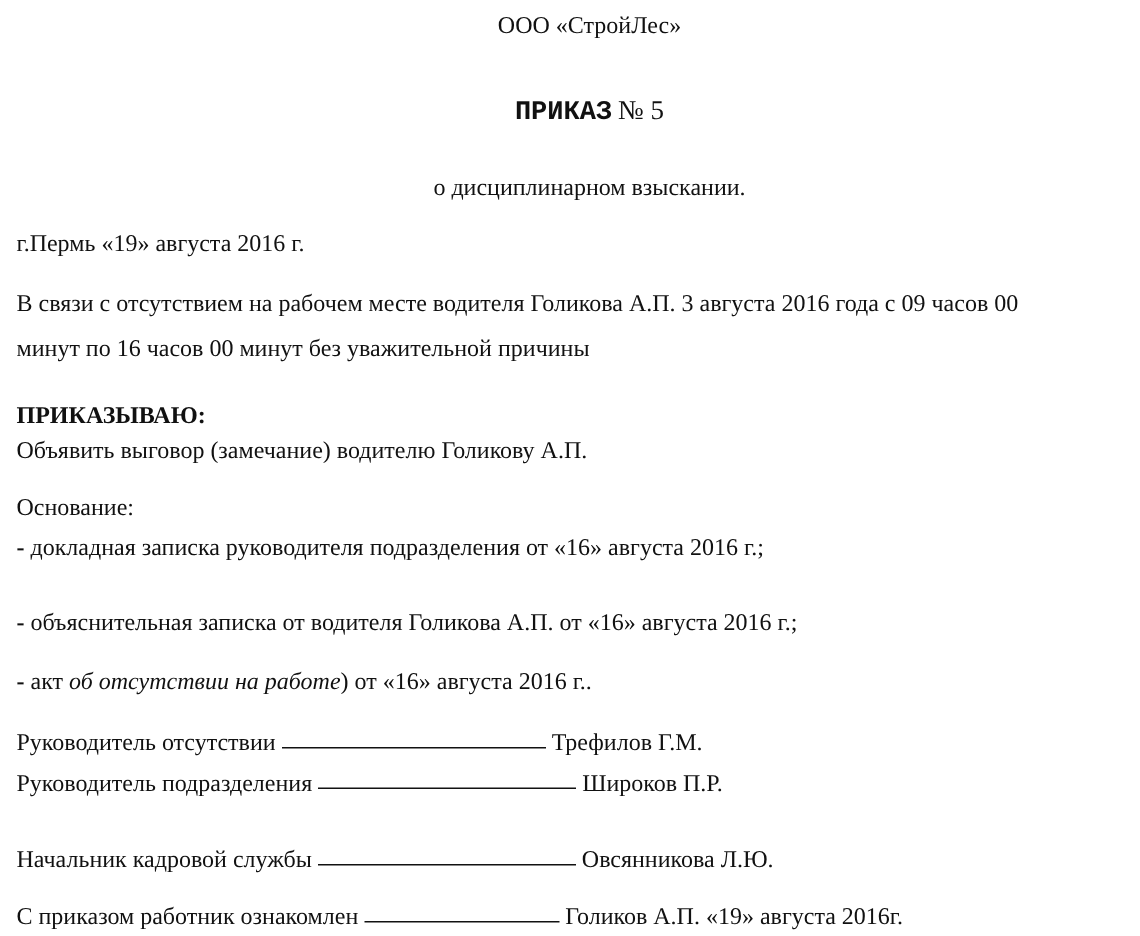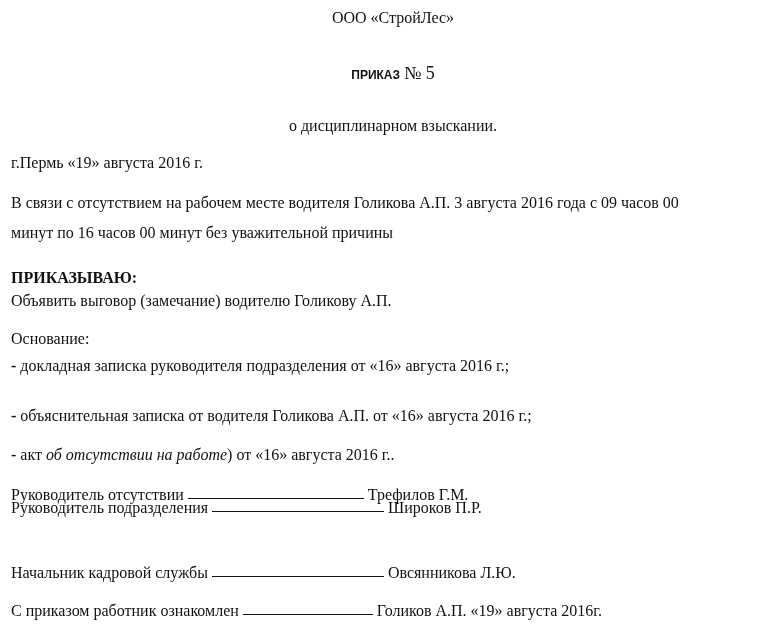--- a/index.html
+++ b/index.html
@@ -1,20 +1,20 @@
 <!DOCTYPE html>
 <html><head>
 <meta charset="utf-8">
 <style>
   html, body { margin: 0; padding: 0; background: #ffffff; }
   body { width: 760px; height: 624px; overflow: hidden; position: relative;
          font-family: "Liberation Serif", "DejaVu Serif", serif; color: #111; font-size: 16px; }
   .line { position: absolute; left: 11px; white-space: nowrap; line-height: 20px; }
   .center { left: 0; width: 786px; text-align: center; }
-  .title-bold { font-family: Liberation Sans, sans-serif; font-weight: bold; font-size: 12px; }
+  .title-bold { font-family: Liberation Mono, monospace; font-weight: bold; font-size: 18px; }
   .title-num { font-size: 18px; }
   .dash { font-weight: bold; }
   .ul { display: inline-block; border-bottom: 1px solid #111; height: 16px; vertical-align: baseline; margin: 0 4px 0 4px; position: relative; top: -1px; }
 </style>
 </head>
 <body>
 
 <div class="line center" style="top:8px;">ООО «СтройЛес»</div>
 
 <div class="line center" style="top:63px;">
@@ -44,21 +44,21 @@
 </div>
 
 <div class="line" style="top:445px;">
   <span class="dash">-</span><span style="white-space:pre;"> акт </span><i>об отсутствии на работе</i><span>) от «16» августа 2016 г..</span>
 </div>
 
 <div class="line" style="top:483px;">
   <span>Руководитель отсутствии</span><span class="ul" style="width:176px;"></span><span>Трефилов Г.М.</span>
 </div>
 
-<div class="line" style="top:496px;">
+<div class="line" style="top:510px;">
   <span>Руководитель подразделения</span><span class="ul" style="width:172px;"></span><span>Широков П.Р.</span>
 </div>
 
 <div class="line" style="top:561px;">
   <span>Начальник кадровой службы</span><span class="ul" style="width:172px;"></span><span>Овсянникова Л.Ю.</span>
 </div>
 
 <div class="line" style="top:599px;">
   <span>С приказом работник ознакомлен</span><span class="ul" style="width:130px;"></span><span>Голиков А.П. «19» августа 2016г.</span>
 </div>

